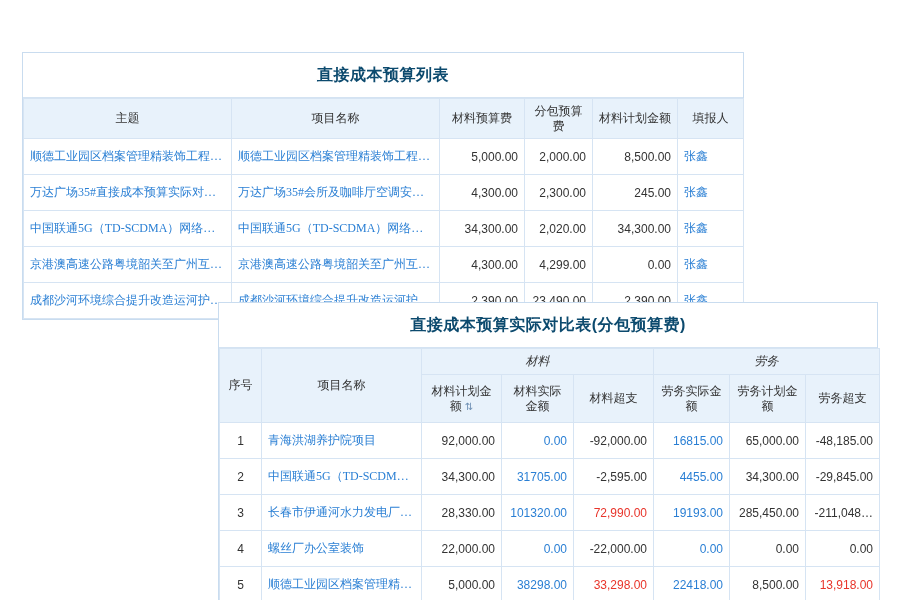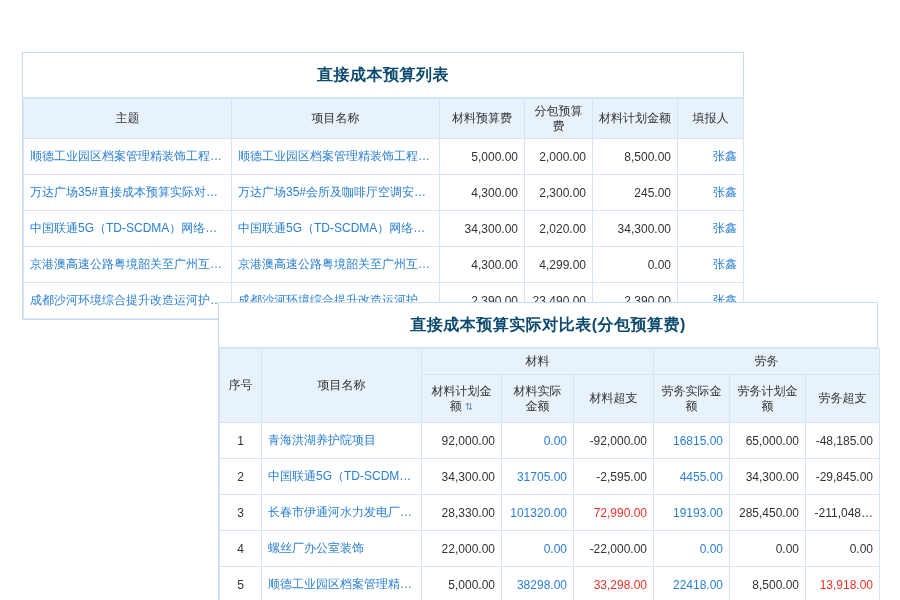--- a/index.html
+++ b/index.html
@@ -69,28 +69,28 @@
     height: 40px;
     line-height: 15px;
     white-space: normal;
   }
   td {
     height: 36px;
     background: #ffffff;
   }
   .num { text-align: right; }
   .ctr { text-align: center; }
-  .lnk { color: #2a7fd4; text-align: left; }
-  .lnk-ctr { color: #2a7fd4; text-align: right; }
+  .lnk { color: #2a7fd4; text-align: left; font-family: Liberation Serif, serif; }
+  .lnk-ctr { color: #2a7fd4; text-align: left; }
   .blue { color: #2a7fd4; }
   .red  { color: #e8342a; }
   .dark { color: #333333; }
 
   
-  .grp-th { height: 26px; }
+  .grp-th { height: 26px; font-style: italic; }
   .sub-th { height: 48px; }
 
   .sortmark {
     font-size: 10px;
     color: #6d8fb3;
     margin-left: 3px;
   }
 </style>
 </head>
 <body>

